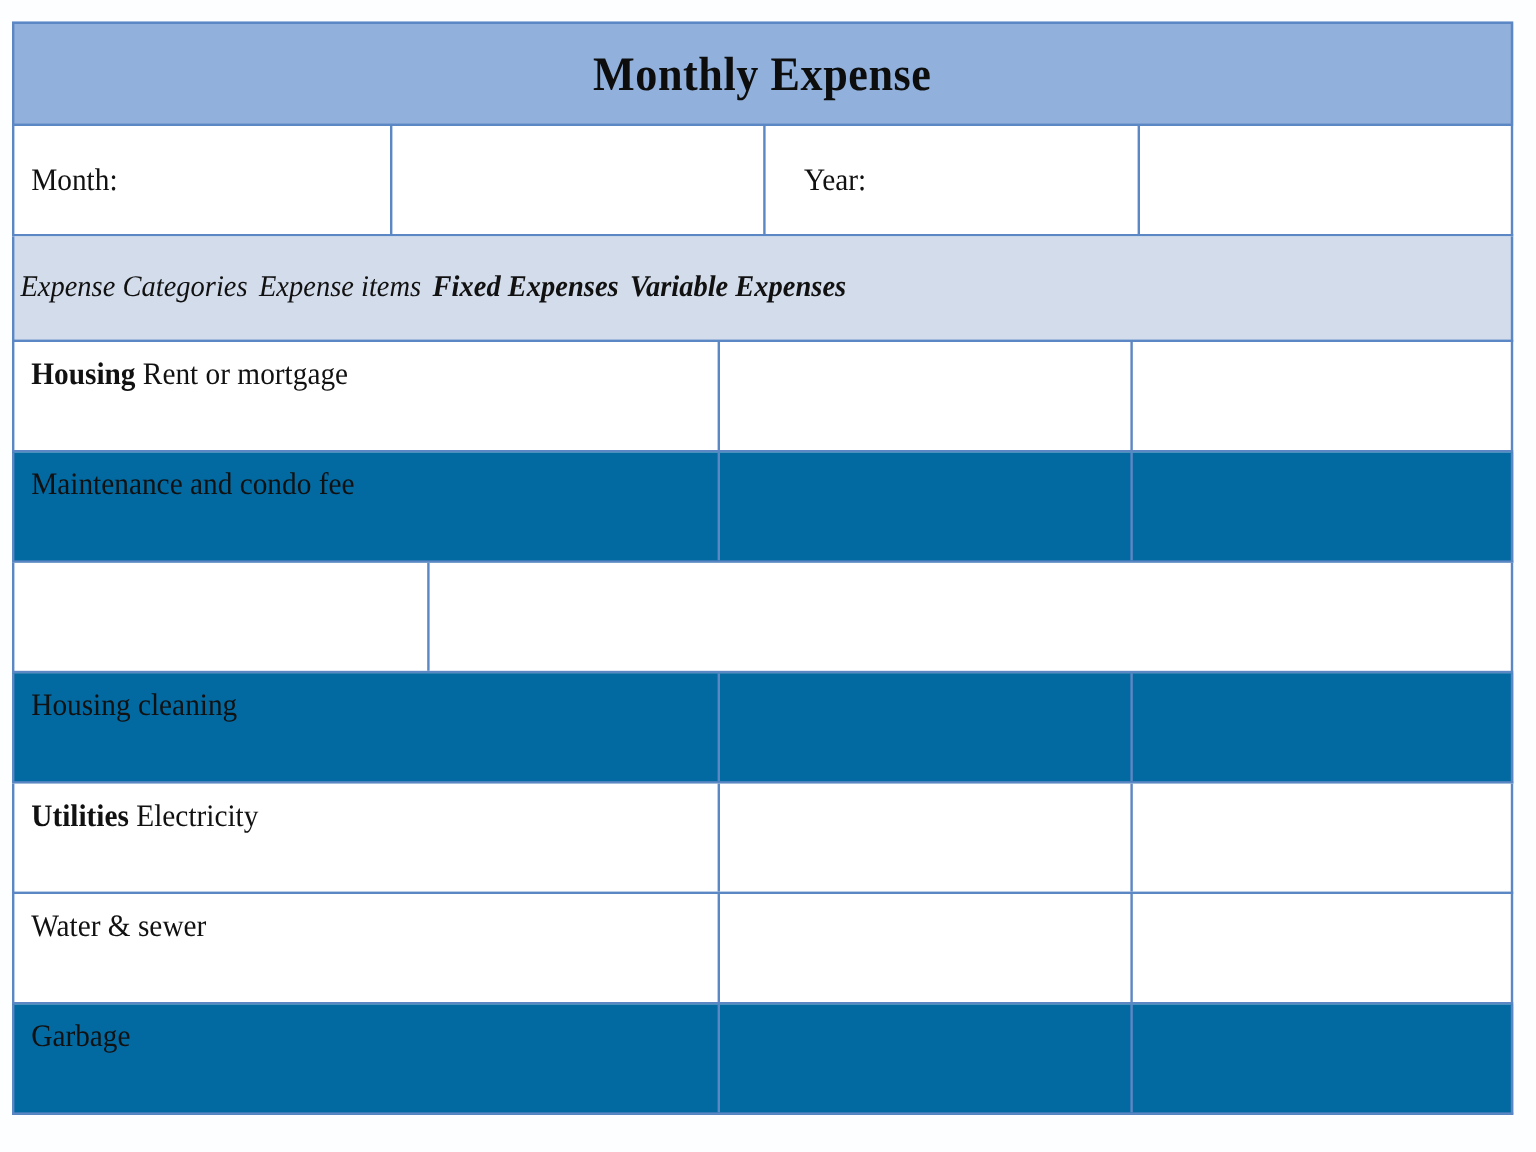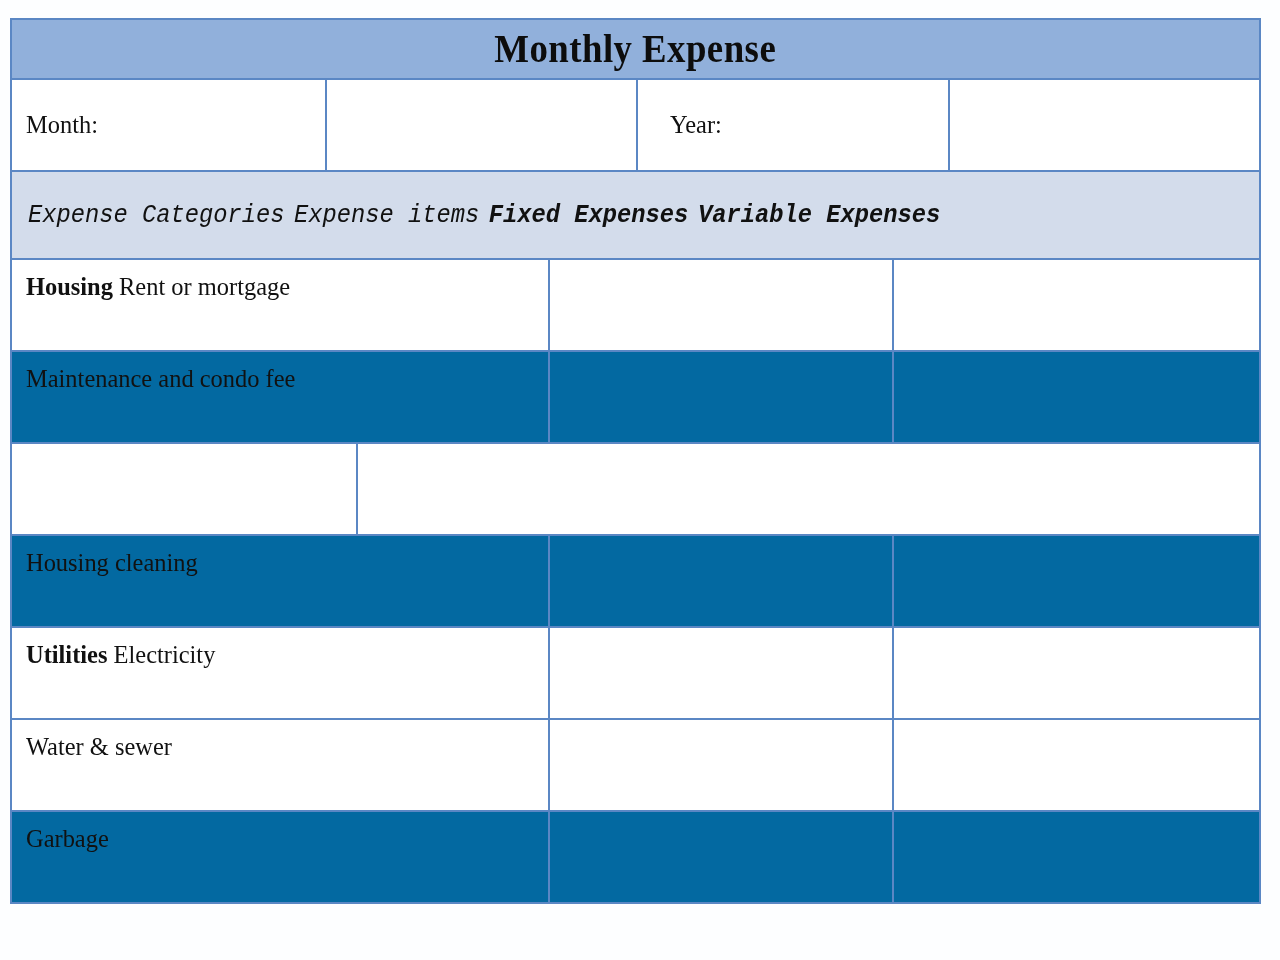--- a/index.html
+++ b/index.html
@@ -29,21 +29,21 @@
     position: absolute;
     left: 10px;
     top: 18px;
     width: 1251px;
   }
 
   
   .title-bar {
     box-sizing: border-box;
     width: 100%;
-    height: 62px;
+    height: 87px;
     background: #91b0db;
     border: 2px solid #5b87c4;
     display: flex;
     align-items: center;
     justify-content: center;
   }
   .title-text {
     font-family: "Liberation Serif", "DejaVu Serif", serif;
     font-weight: bold;
     font-size: 40px;
@@ -92,43 +92,42 @@
   }
 
   
   .row-colhead {
     height: 88px;
     background: #d3dceb;
   }
   .row-colhead .cell {
     width: 100%;
     align-items: center;
-    padding-left: 16px;
-    font-family: Liberation Mono, monospace;
+    padding-left: 5px;
   }
   .colhead-text {
     font-size: 25px;
     color: #111111;
     white-space: nowrap;
     transform: scaleX(0.95);
     transform-origin: left center;
   }
   .colhead-text .plain {
     font-style: italic;
     font-weight: normal;
   }
   .colhead-text .strong {
     font-style: italic;
     font-weight: bold;
   }
   .colhead-gap { display: inline-block; width: 10px; }
 
   
   .row-item { height: 92px; }
-  .item-c1 { width: 536px; }
+  .item-c1 { width: 586px; }
   .item-c2 { width: 344px; }
   .item-c3 { flex: 1 1 auto; }
   .item-text {
     font-size: 26px;
     line-height: 1.15;
     color: #111111;
     white-space: nowrap;
     transform: scaleX(0.94);
     transform-origin: left top;
     padding-top: 2px;

